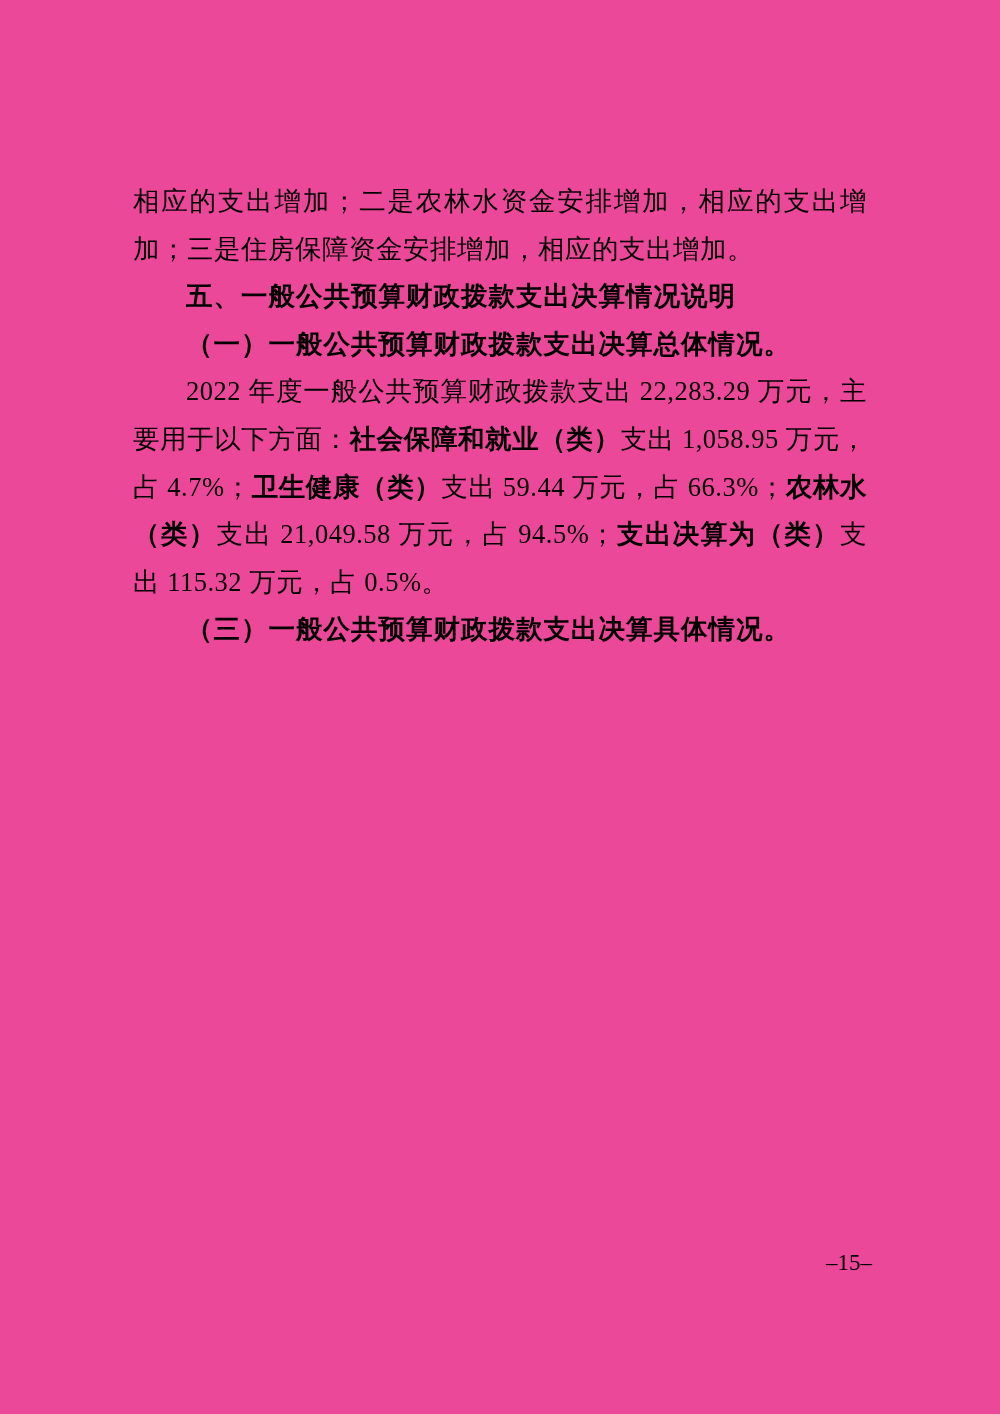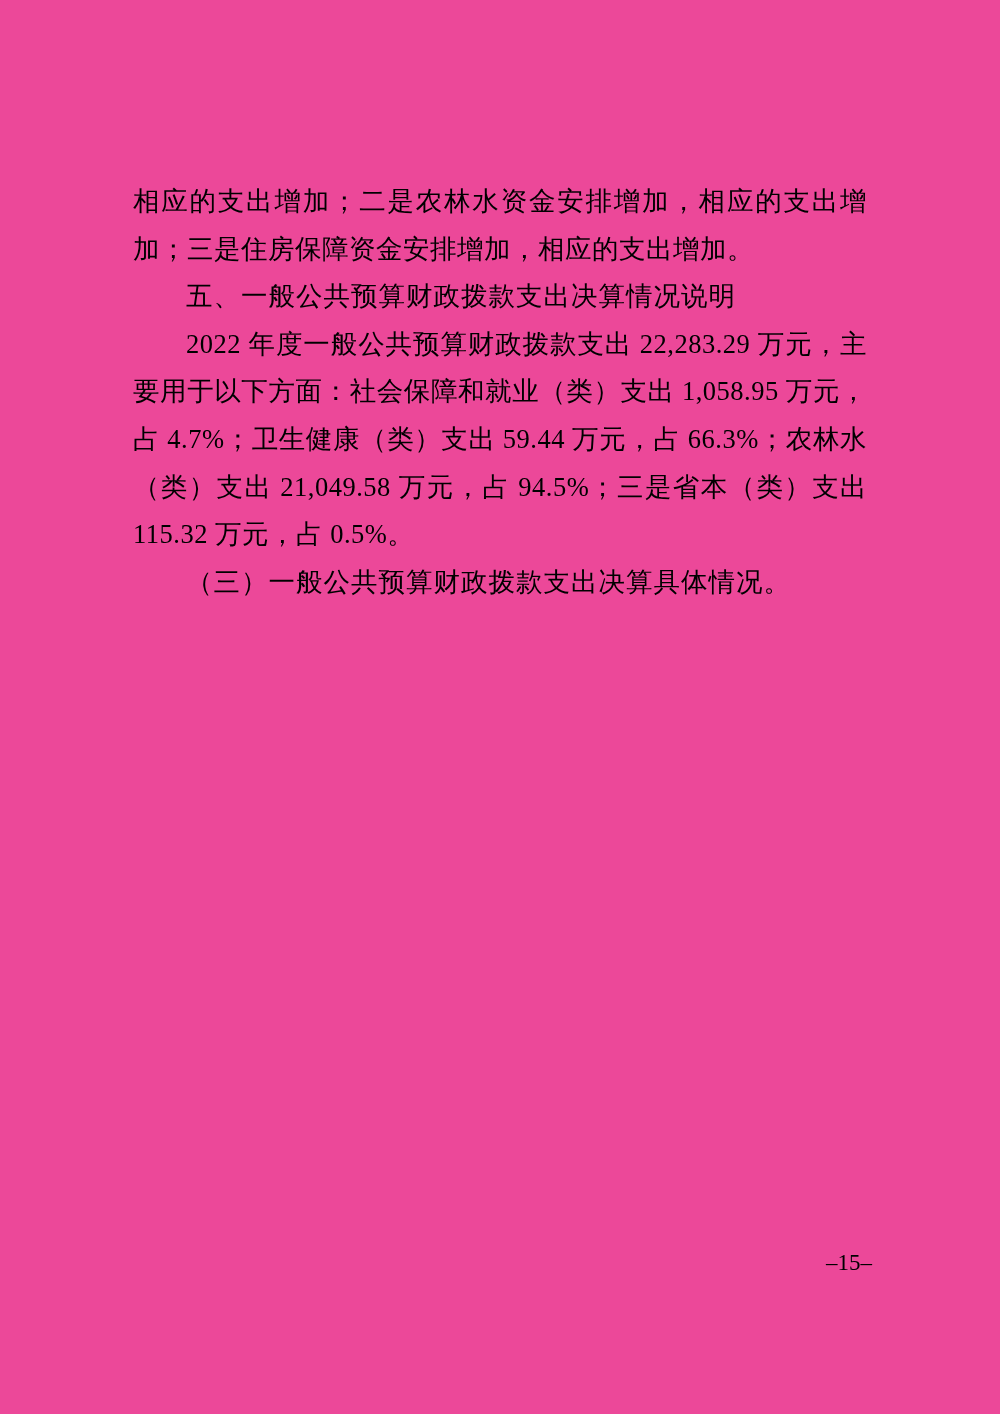--- a/index.html
+++ b/index.html
@@ -38,37 +38,38 @@
   }
   .doc-body p.no-indent {
     text-indent: 0;
   }
   .doc-body p.heading {
     font-weight: 700;
     font-family: "Liberation Sans", "DejaVu Sans", sans-serif;
     letter-spacing: 1px;
   }
   .doc-body span.b {
-    font-weight: 400;
+    font-weight: 700;
     font-family: "Liberation Sans", "DejaVu Sans", sans-serif;
   }
   .footer-page-number {
     position: absolute;
     top: 1248px;
     right: 128px;
     font-size: 23px;
     line-height: 30px;
     color: #000000;
     font-family: "Liberation Serif", "DejaVu Serif", serif;
   }
 </style>
 </head>
 <body>
 
 <div class="page">
   <div class="doc-body">
       <p class="body-text no-indent"><span>相应的支出增加；二是农林水资金安排增加，相应的支出增加；三是住房保障资金安排增加，相应的支出增加。</span></p>
       <p class="heading"><span class="b">五、一般公共预算财政拨款支出决算情况说明</span></p>
-      <p class="body-text"><span>2022 年度一般公共预算财政拨款支出 22,283.29 万元，主要用于以下方面：</span><span class="b">社会保障和就业（类）</span><span>支出 1,058.95 万元，占 4.7%；</span><span class="b">卫生健康（类）</span><span>支出 59.44 万元，占 66.3%；</span><span class="b">农林水（类）</span><span>支出 21,049.58 万元，占 94.5%；</span><span class="b">三是省本（类）</span><span>支出 115.32 万元，占 0.5%。</span></p>
+      <p class="heading"><span class="b">（一）一般公共预算财政拨款支出决算总体情况。</span></p>
+      <p class="body-text"><span>2022 年度一般公共预算财政拨款支出 22,283.29 万元，主要用于以下方面：</span><span class="b">社会保障和就业（类）</span><span>支出 1,058.95 万元，占 4.7%；</span><span class="b">卫生健康（类）</span><span>支出 59.44 万元，占 66.3%；</span><span class="b">农林水（类）</span><span>支出 21,049.58 万元，占 94.5%；</span><span class="b">支出决算为（类）</span><span>支出 115.32 万元，占 0.5%。</span></p>
       <p class="heading"><span class="b">（三）一般公共预算财政拨款支出决算具体情况。</span></p>
     </div>
   <div class="footer-page-number">–15–</div>
 </div>
 
 </body></html>

